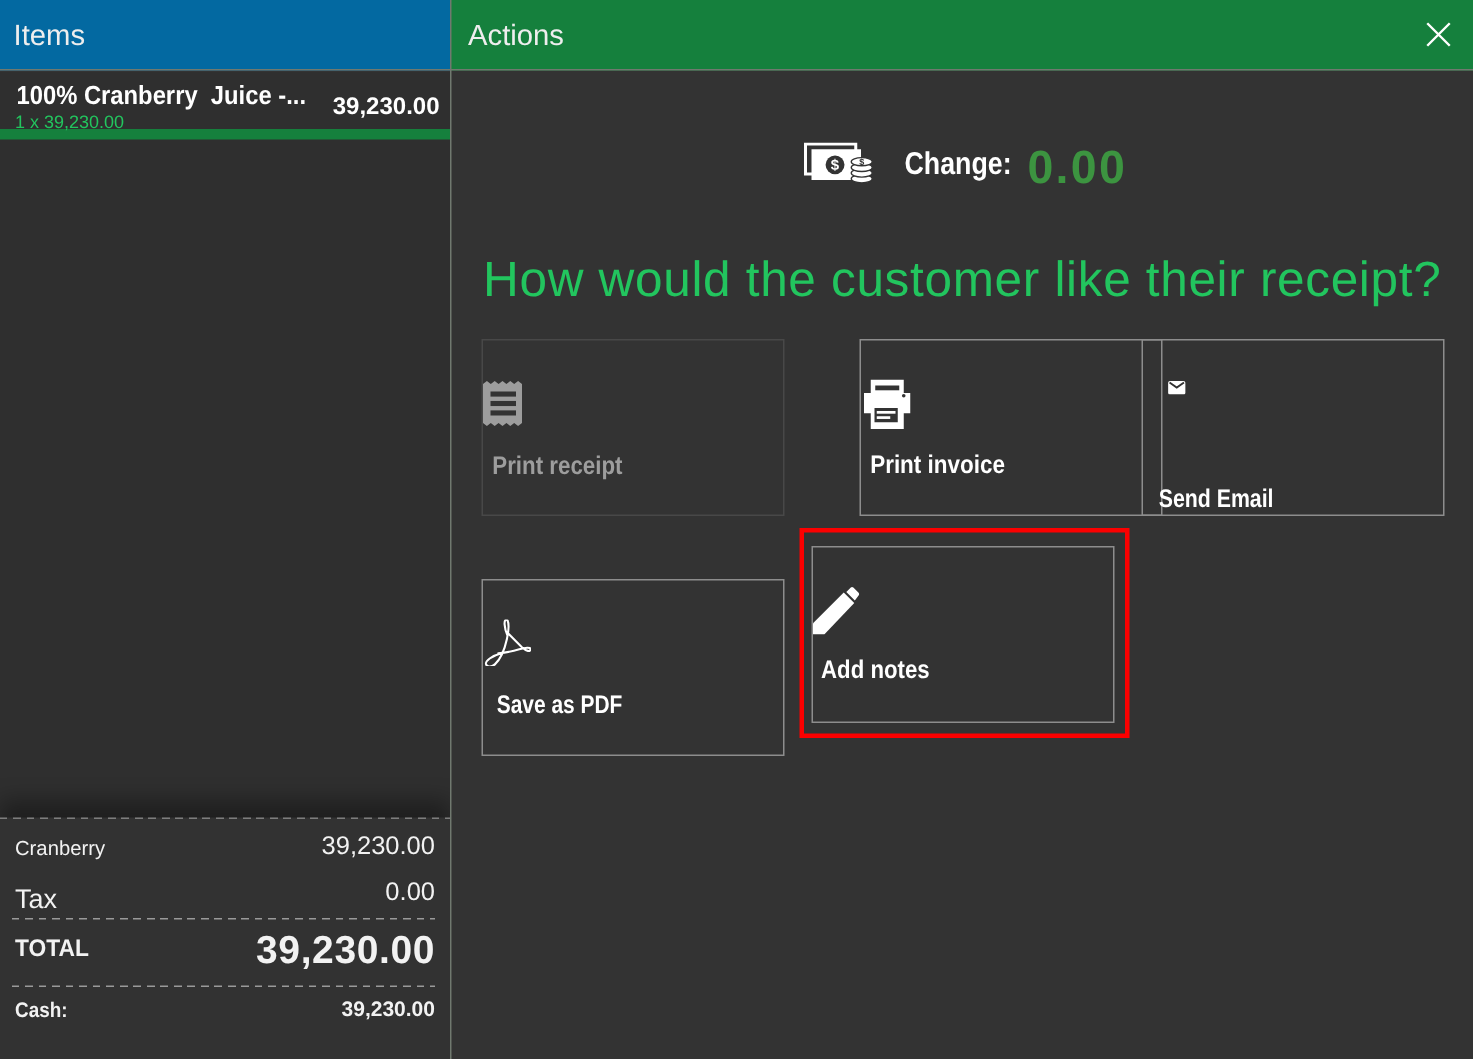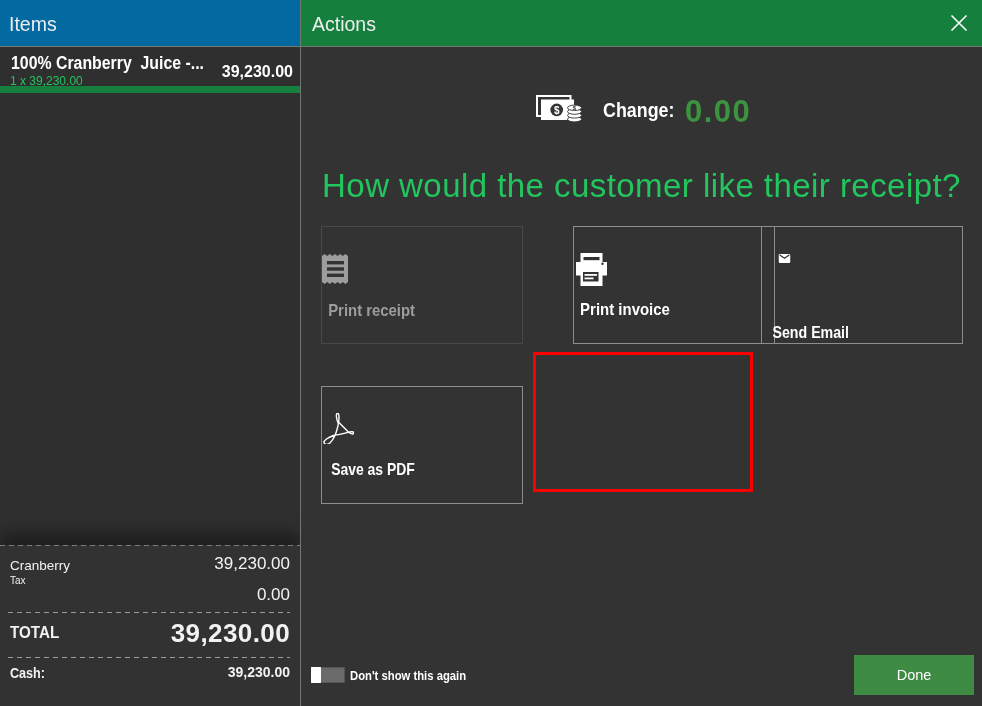--- a/index.html
+++ b/index.html
@@ -75,21 +75,21 @@
   <div class="abs" id="leftBody">
     <div class="abs" id="itemRow">
       <div class="iname">100% Cranberry  Juice -...</div>
       <div class="isub">1 x 39,230.00</div>
       <div class="iprice">39,230.00</div>
     </div>
     <div class="abs" id="totals">
         <div id="dash0"></div>
       <span class="tl" style="top:13px; font-size:13.5px;">Cranberry</span>
       <span class="tr" style="top:9px; font-size:17px;">39,230.00</span>
-      <span class="tl" style="top:30px; font-size:10px;">Tax</span>
+      <span class="tl" style="top:44px; font-size:18px;">Tax</span>
       <span class="tr" style="top:39.5px; font-size:17px;">0.00</span>
       <div id="dash1"></div>
       <span class="tl" style="top:79px; font-size:16px; font-weight:bold; transform:scaleX(0.95); transform-origin:0 0;">TOTAL</span>
       <span class="tr" style="top:72.5px; font-size:26px; font-weight:bold; letter-spacing:0.4px;">39,230.00</span>
       <div id="dash2"></div>
       <span class="tl" style="top:120px; font-size:14px; font-weight:bold; transform:scaleX(0.90); transform-origin:0 0;">Cash:</span>
       <span class="tr" style="top:119px; font-size:14px; font-weight:bold;">39,230.00</span>
     </div>
   </div>
 
@@ -150,23 +150,23 @@
     <div class="lbl" style="margin-top:16px; transform:scaleX(0.835) translateX(3.5px);">Send Email</div>
   </div>
 
   <div class="btn" style="left:321px; top:386px;">
     <svg style="margin-top:26px; margin-left:-1px;" width="33" height="31" viewBox="-2 0 33 31">
       <path d="M15.4 0.7 C16.3 2.7 16.2 7.2 14.9 13.2 C13.4 20.0 10.4 26.8 6.9 29.9 C4.3 32.2 1.5 31.7 1.0 29.7 C0.6 27.6 4.6 24.3 11.3 22.5 M15.4 0.7 C14.2 -0.5 13.2 0.6 13.4 3.2 C13.6 5.9 14.3 8.4 15.2 10.3 M15.7 9.2 L25.1 18.7 C27.9 21.2 30.6 21.7 30.7 19.9 C30.8 18.2 27.1 18.7 23.2 19.9 C18.7 21.3 13.0 22.2 9.2 22.6" fill="none" stroke="#ffffff" stroke-width="1.4" stroke-linecap="round"></path>
     </svg>
     <div class="lbl" style="margin-top:16px; transform:scaleX(0.82);">Save as PDF</div>
   </div>
 
+  <div class="btn" style="left:541px; top:364px;">
+    <svg style="margin-top:26px;" width="31" height="32" viewBox="0 0 31 32">
+      <path fill="#ffffff" d="M0 32 L0 24.5 L20.5 4 L27.5 11 L7.5 32 Z"></path>
+      <path fill="#ffffff" d="M22.2 3.6 L25.2 0.6 q0.9 -0.7 1.7 0.1 l3.5 3.5 q0.8 0.8 0.1 1.7 L27.9 9.3 Z"></path>
+    </svg>
+    <div class="lbl" style="margin-top:14px; transform:scaleX(0.87);">Add notes</div>
+  </div>
 
   <div class="abs" id="redbox"></div>
 
-  <div class="abs" id="footer">
-    <div id="toggle">
-        <div id="knob"></div>
-      </div>
-    <div id="dontshow">Don't show this again</div>
-    <div id="done">Done</div>
-  </div>
 </div>
 
 </body></html>

